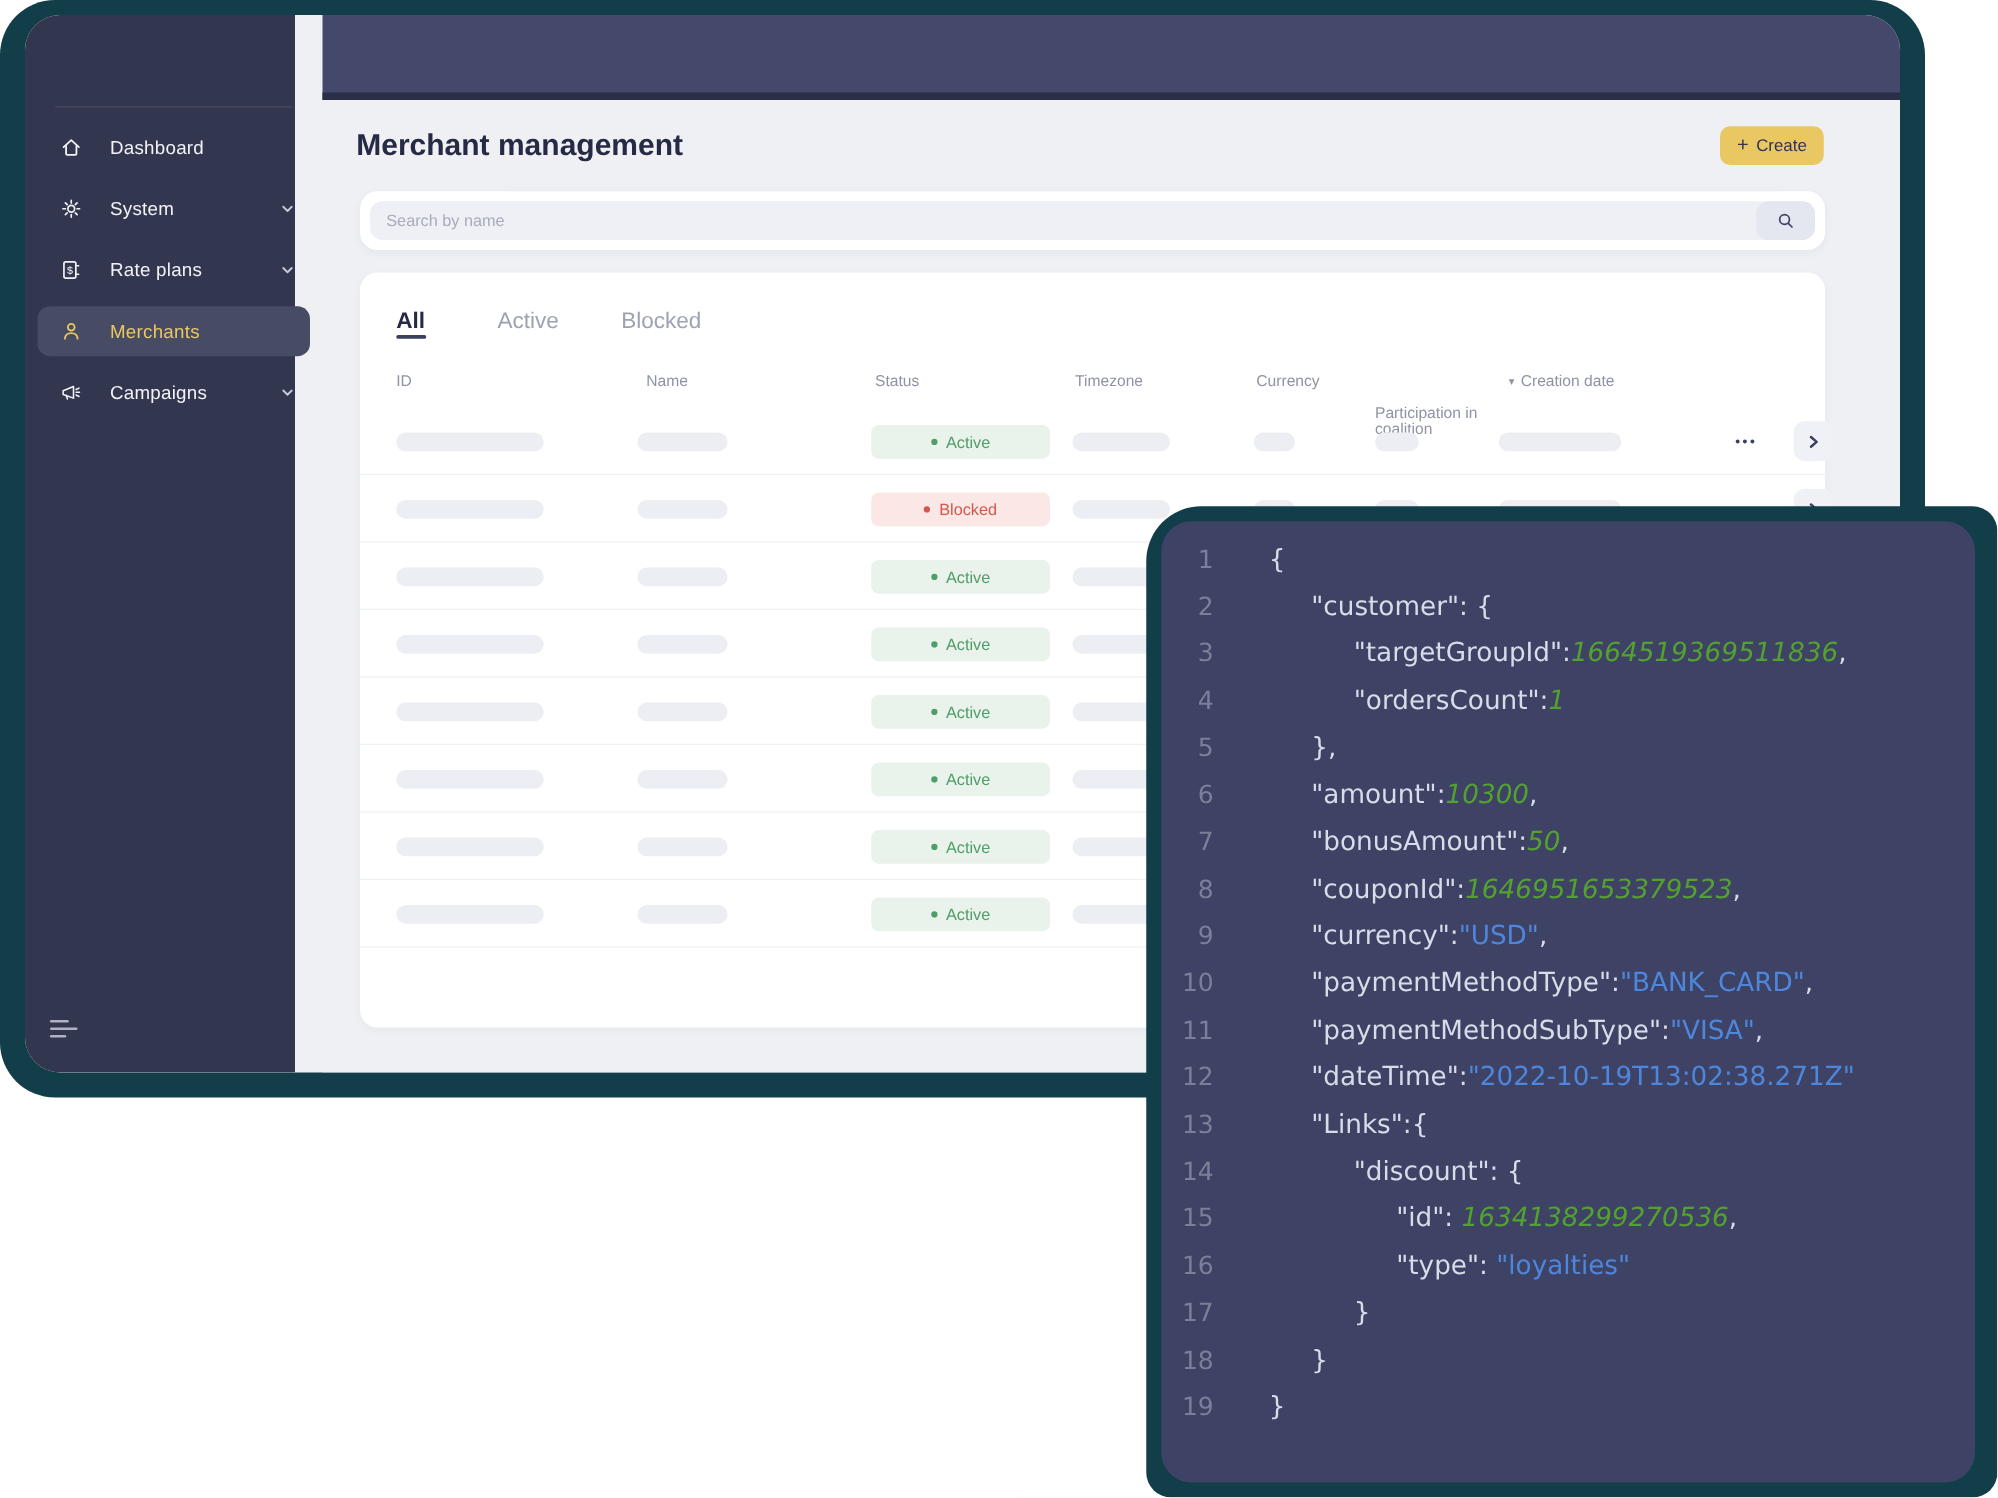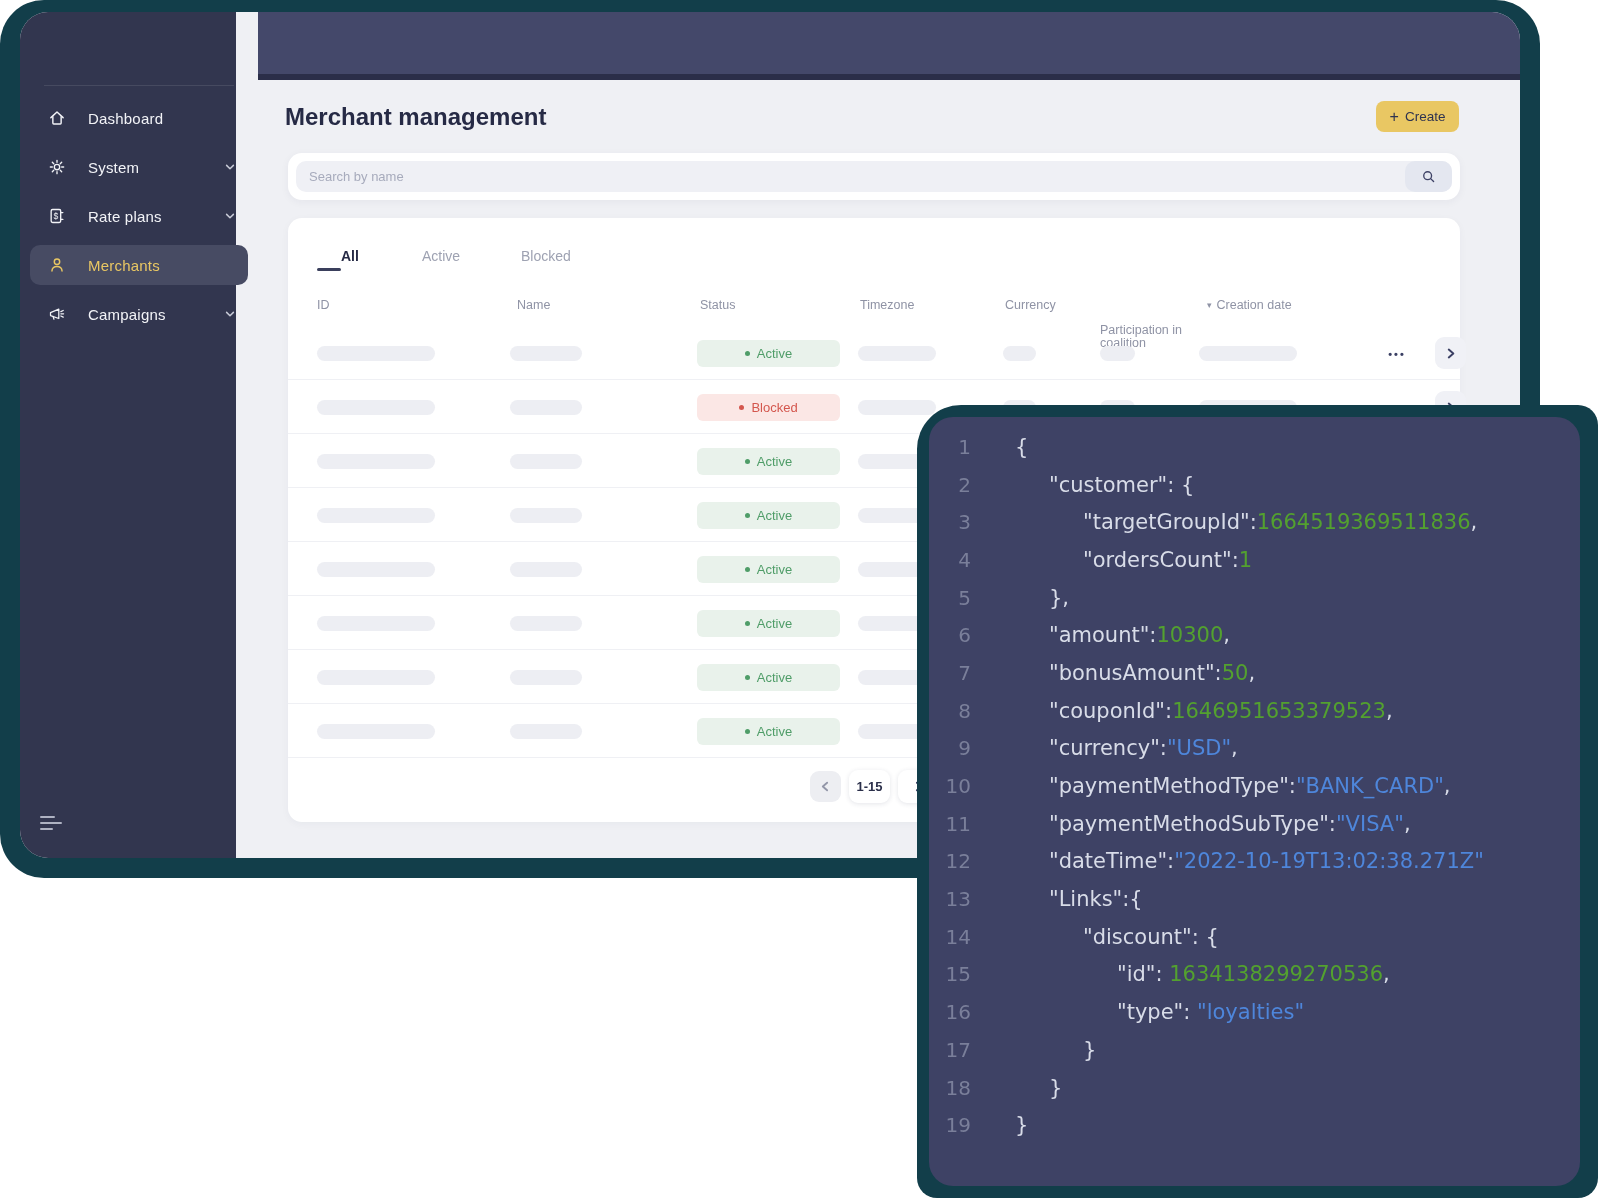--- a/index.html
+++ b/index.html
@@ -56,21 +56,21 @@
     padding:0 56px 0 13px;font-family:inherit;font-size:13px;color:var(--text-dark);outline:none;}
   .search-input::placeholder{color:#A7ABBC;}
   .search-btn{position:absolute;right:0;top:0;width:47px;height:31px;background:#E4E7F0;border:none;border-radius:10px;
     display:flex;align-items:center;justify-content:center;color:#3E4266;cursor:pointer;}
   .search-btn svg{width:17px;height:17px;}
 
   
   .card{position:absolute;left:30px;top:132px;width:1172px;height:604px;background:var(--card-bg);border-radius:14px;
     box-shadow:0 2px 8px rgba(35,40,70,0.04);}
   .tabs{position:absolute;left:0;top:26px;height:24px;}
-  .tab{position:absolute;top:0;height:24px;display:flex;align-items:center;font-size:14px;color:#9EA2B2;cursor:pointer;margin-left:24px;}
+  .tab{position:absolute;top:0;height:24px;display:flex;align-items:center;font-size:18px;color:#9EA2B2;cursor:pointer;}
   .tab.active{color:var(--text-dark);font-weight:700;}
   .tab-all{left:29px;}
   .tab-active{left:110px;}
   .tab-blocked{left:209px;}
   .tab-underline{position:absolute;left:29px;top:50px;width:24px;height:3px;border-radius:2px;background:#3A3F5C;}
 
   .thead{position:absolute;left:0;top:68px;width:1172px;height:38px;}
   .th{position:absolute;top:0;height:38px;display:flex;align-items:center;font-size:12.5px;color:var(--text-gray);}
   .th-id{left:29px;}
   .th-name{left:229px;}
@@ -114,21 +114,21 @@
   .pg-next svg{width:13px;height:13px;}
 
   
   .code-panel{position:absolute;left:929px;top:417px;width:651px;height:769px;background:var(--code-panel-bg);border-radius:24px;z-index:6;
     font-family:"DejaVu Sans",sans-serif;padding:11px 0 0 14px;overflow:hidden;}
   .cline{display:flex;height:37.7px;align-items:center;white-space:pre;}
   .lnum{width:28px;text-align:right;font-size:20px;color:var(--code-line-number);flex:none;}
   .lcode{margin-left:10px;font-size:21px;color:var(--code-key);}
   .tok-key{color:var(--code-key);}
   .tok-punc{color:var(--code-key);}
-  .tok-num{color:var(--code-number);}
+  .tok-num{color:var(--code-number);font-style:italic;}
   .tok-str{color:var(--code-string);}
 </style>
 </head>
 <body>
 
 <div id="stage">
   <div class="frame1"></div>
 
   <div class="app">
 
@@ -407,37 +407,20 @@
                 <button class="row-open">
                   <span style="display: inline-flex;">
                     <svg viewBox="0 0 12 12">
                       <path d="M4.4 2.4 L8.6 6 L4.4 9.6" fill="none" stroke="currentColor" stroke-width="1.8" stroke-linecap="round" stroke-linejoin="round"></path>
                     </svg>
                   </span>
                 </button>
               </div>
             </div>
 
-          <div class="pager">
-            <button class="pg-prev">
-              <span style="display:inline-flex;">
-                <svg viewBox="0 0 12 12">
-                    <path d="M7.5 2.5 L3.5 6 L7.5 9.5" fill="none" stroke="currentColor" stroke-width="1.7" stroke-linecap="round" stroke-linejoin="round"></path>
-                  </svg>
-              </span>
-            </button>
-            <div class="pg-range">1-15</div>
-            <button class="pg-next">
-              <span style="display:inline-flex;">
-                <svg viewBox="0 0 12 12">
-                    <path d="M4.5 2.5 L8.5 6 L4.5 9.5" fill="none" stroke="currentColor" stroke-width="1.7" stroke-linecap="round" stroke-linejoin="round"></path>
-                  </svg>
-              </span>
-            </button>
-          </div>
         </div>
       </div>
     </div>
   </div>
 
   <div class="frame2"></div>
   <div class="code-panel" id="code-panel">
       <div class="cline"><span class="lnum">1</span><span class="lcode" style="padding-left: 34px;"><span class="tok-punc">{</span></span></div>
       <div class="cline"><span class="lnum">2</span><span class="lcode" style="padding-left: 68px;"><span class="tok-key">"customer"</span><span class="tok-punc">: {</span></span></div>
       <div class="cline"><span class="lnum">3</span><span class="lcode" style="padding-left: 102px;"><span class="tok-key">"targetGroupId"</span><span class="tok-punc">:</span><span class="tok-num">1664519369511836</span><span class="tok-punc">,</span></span></div>

